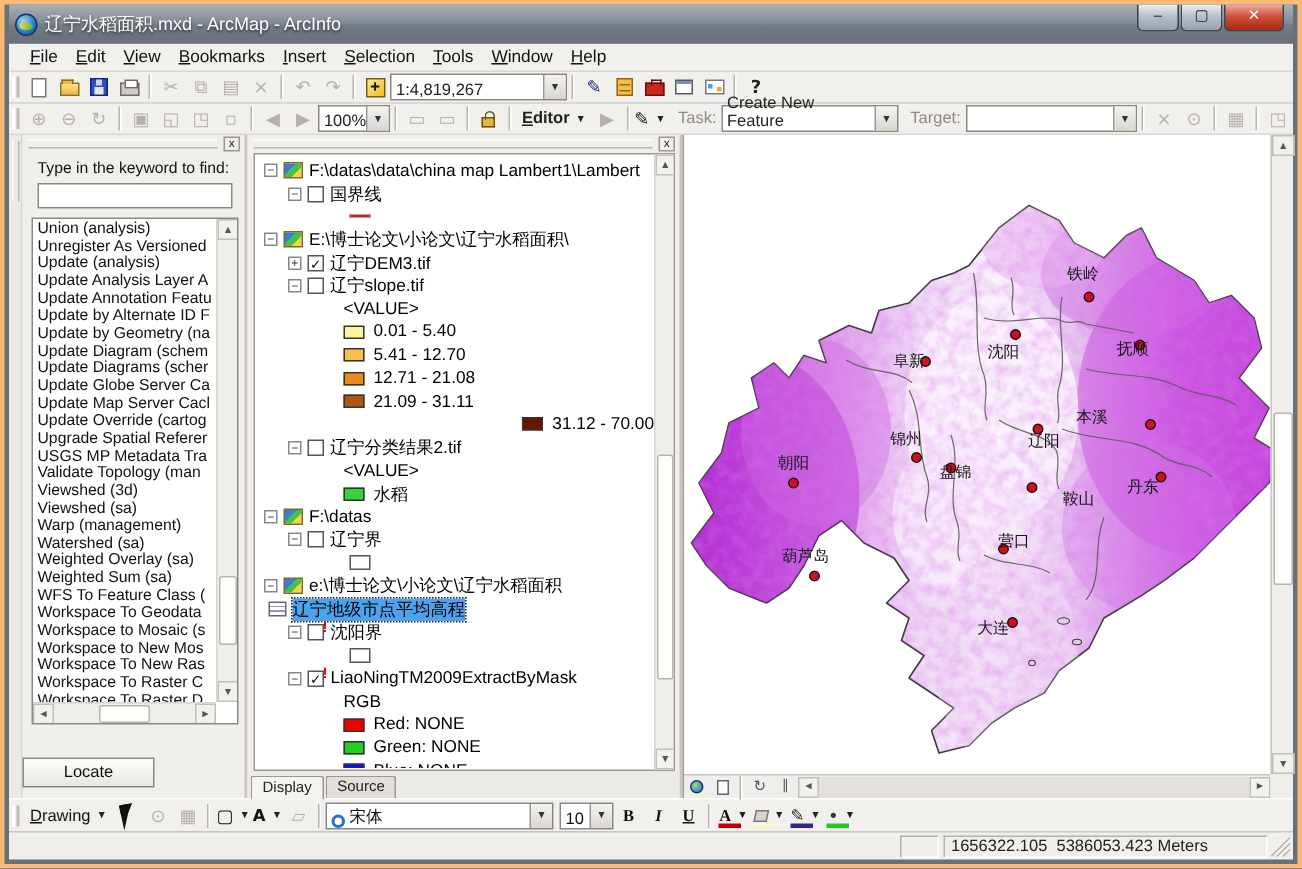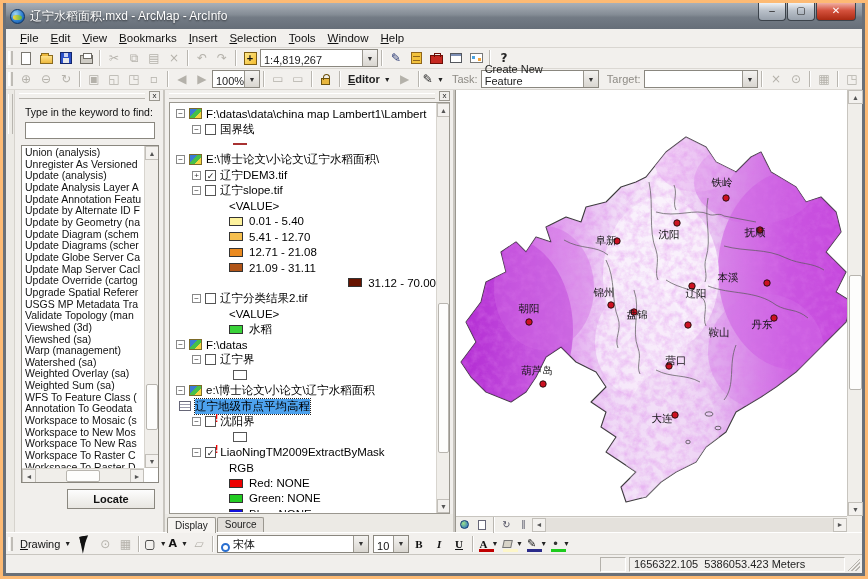--- a/index.html
+++ b/index.html
@@ -56,29 +56,29 @@
   .edgegrip{width:9px;background:#eceae5;border-right:1px solid #d6d3cd;}
   .edgegrip::before{content:"";display:block;margin:4px auto 0;width:3px;height:40px;border-left:1px solid #fff;border-right:1px solid #b8b5af;}
   .panel{background:#f1efec;border-right:2px solid #c9c6c0;display:flex;flex-direction:column;position:relative;}
   .phead{height:11px;position:relative;}
   .phead::before{content:"";position:absolute;left:4px;right:18px;top:3px;height:4px;border-top:1px solid #fff;border-bottom:1px solid #b8b5af;}
   .pclose{position:absolute;right:3px;top:1px;width:11px;height:10px;border:1px solid #9a978f;background:#f1efec;font-size:8px;line-height:8px;text-align:center;color:#222;}
   
   .search-panel{width:150px;}
   .sp-prompt{font-size:10.5px;color:#111;padding:5px 0 3px 10px;}
   .sp-input{height:17px;margin:1px 8px 4px 10px;background:#fff;border:1px solid #8a877f;font-size:11px;padding:0 2px;}
-  .listbox{margin:2px 4px 0 6px;height:338px;background:#fff;border:1px solid #8a877f;position:relative;overflow:hidden;}
+  .listbox{margin:2px 4px 16px 6px;height:338px;background:#fff;border:1px solid #8a877f;position:relative;overflow:hidden;}
   .listinner{position:absolute;left:1px;top:1px;right:14px;bottom:14px;overflow:hidden;}
   .litem{font-size:10.5px;line-height:11.65px;white-space:nowrap;overflow:hidden;color:#111;padding-left:2px;}
   .vscroll{position:absolute;top:0;right:0;width:14px;bottom:14px;background:#f0eeea;border-left:1px solid #d8d5cf;}
   .hscroll{position:absolute;left:0;right:14px;bottom:0;height:14px;background:#f0eeea;border-top:1px solid #d8d5cf;display:flex;}
   .sbtn{width:14px;height:14px;background:#f3f1ee;border:1px solid #c2bfb9;color:#555;font-size:7px;display:flex;align-items:center;justify-content:center;}
   .sthumb-v{position:absolute;left:1px;width:12px;background:#fdfdfc;border:1px solid #b8b5af;border-radius:2px;}
   .sthumb-h{width:34px;height:12px;margin-top:1px;background:#fdfdfc;border:1px solid #b8b5af;border-radius:2px;}
-  .locate-row{display:flex;justify-content:flex-end;padding:6px 8px 0 0;font-weight:bold;}
+  .locate-row{display:flex;justify-content:flex-start;padding:6px 8px 0 0;}
   .btn{width:88px;height:20px;background:linear-gradient(180deg,#fdfdfd,#e8e6e1);border:1px solid #8a877f;font-size:11px;text-align:center;line-height:18px;color:#111;}
   .tabsrow{margin-top:auto;height:18px;display:flex;align-items:flex-end;padding-left:2px;font-size:10px;color:#222;background:#eceae5;}
   .tab{padding:1px 7px 2px;border:1px solid #9a978f;border-bottom:none;background:#e2dfda;margin-right:1px;border-radius:2px 2px 0 0;white-space:nowrap;overflow:hidden;}
   .tab.active{background:#f6f4f1;position:relative;top:1px;padding-top:2px;}
   .tabscroll{margin-left:1px;display:flex;}
   .tabscroll .sbtn{width:13px;height:13px;}
   
   .toc-panel{width:290px;}
   .tocarea{margin:1px 3px 0 4px;flex:1;background:#fff;border:1px solid #9a978f;position:relative;overflow:hidden;}
   .tocinner{position:absolute;inset:1px 13px 1px 1px;overflow:hidden;padding-top:2px;}
@@ -320,21 +320,21 @@
             <div class="litem">Upgrade Spatial Referer</div>
             <div class="litem">USGS MP Metadata Tra</div>
             <div class="litem">Validate Topology (man</div>
             <div class="litem">Viewshed (3d)</div>
             <div class="litem">Viewshed (sa)</div>
             <div class="litem">Warp (management)</div>
             <div class="litem">Watershed (sa)</div>
             <div class="litem">Weighted Overlay (sa)</div>
             <div class="litem">Weighted Sum (sa)</div>
             <div class="litem">WFS To Feature Class (</div>
-            <div class="litem">Annotation To Geodata</div>
+            <div class="litem">Workspace To Geodata</div>
             <div class="litem">Workspace to Mosaic (s</div>
             <div class="litem">Workspace to New Mos</div>
             <div class="litem">Workspace To New Ras</div>
             <div class="litem">Workspace To Raster C</div>
             <div class="litem">Workspace To Raster D</div>
           </div>
         <div class="vscroll">
           <div class="sbtn" style="position:absolute;top:0">▲</div>
           <div class="sthumb-v" style="top:238px;height:46px"></div>
           <div class="sbtn" style="position:absolute;bottom:0">▼</div>

